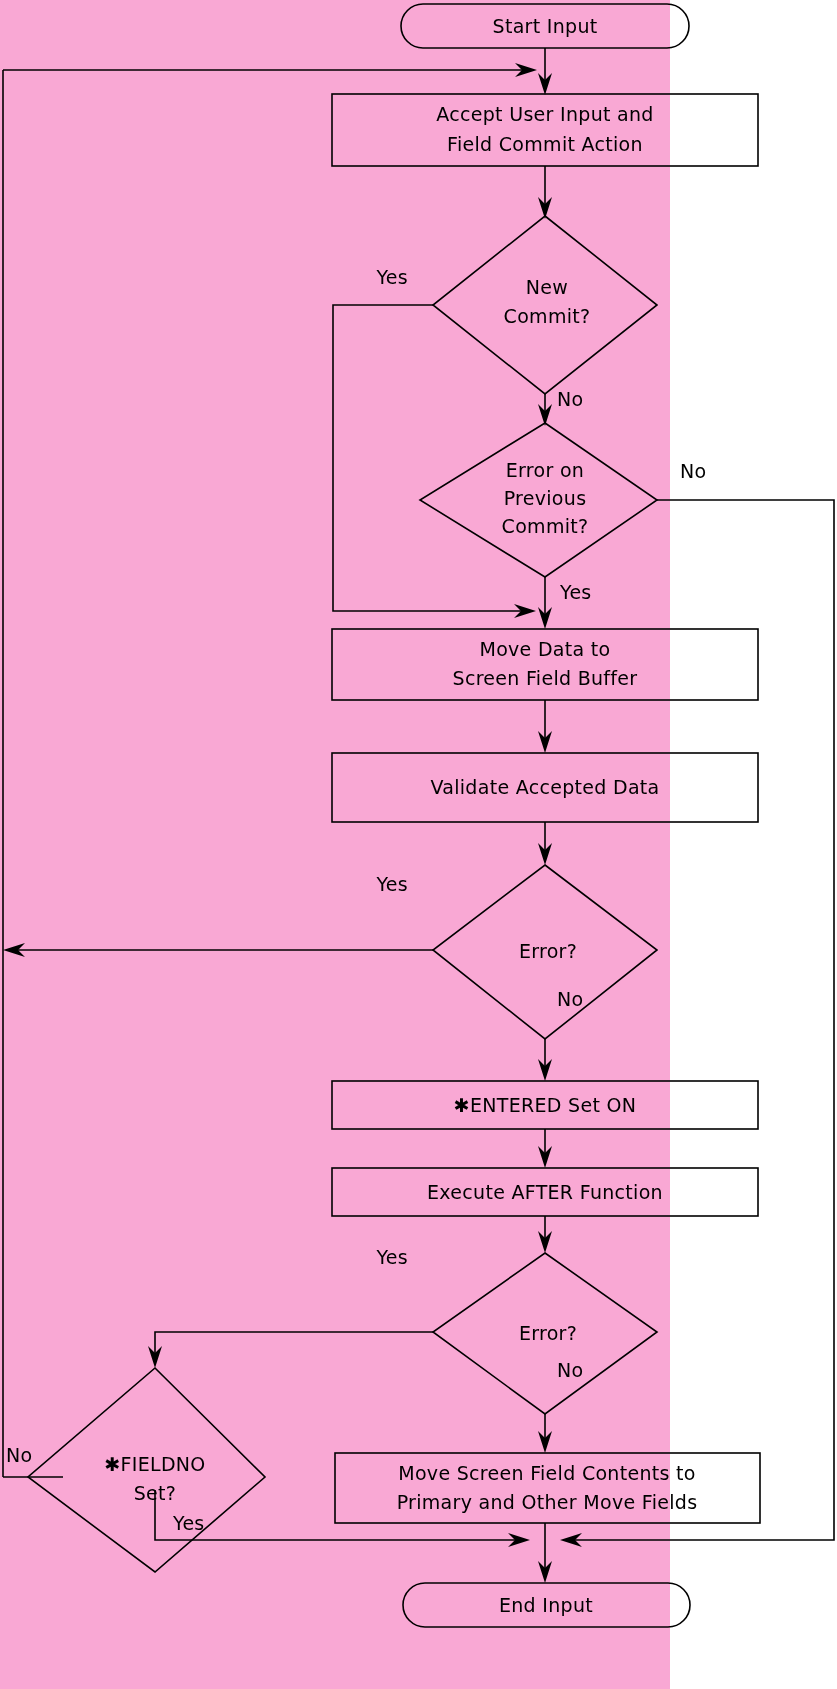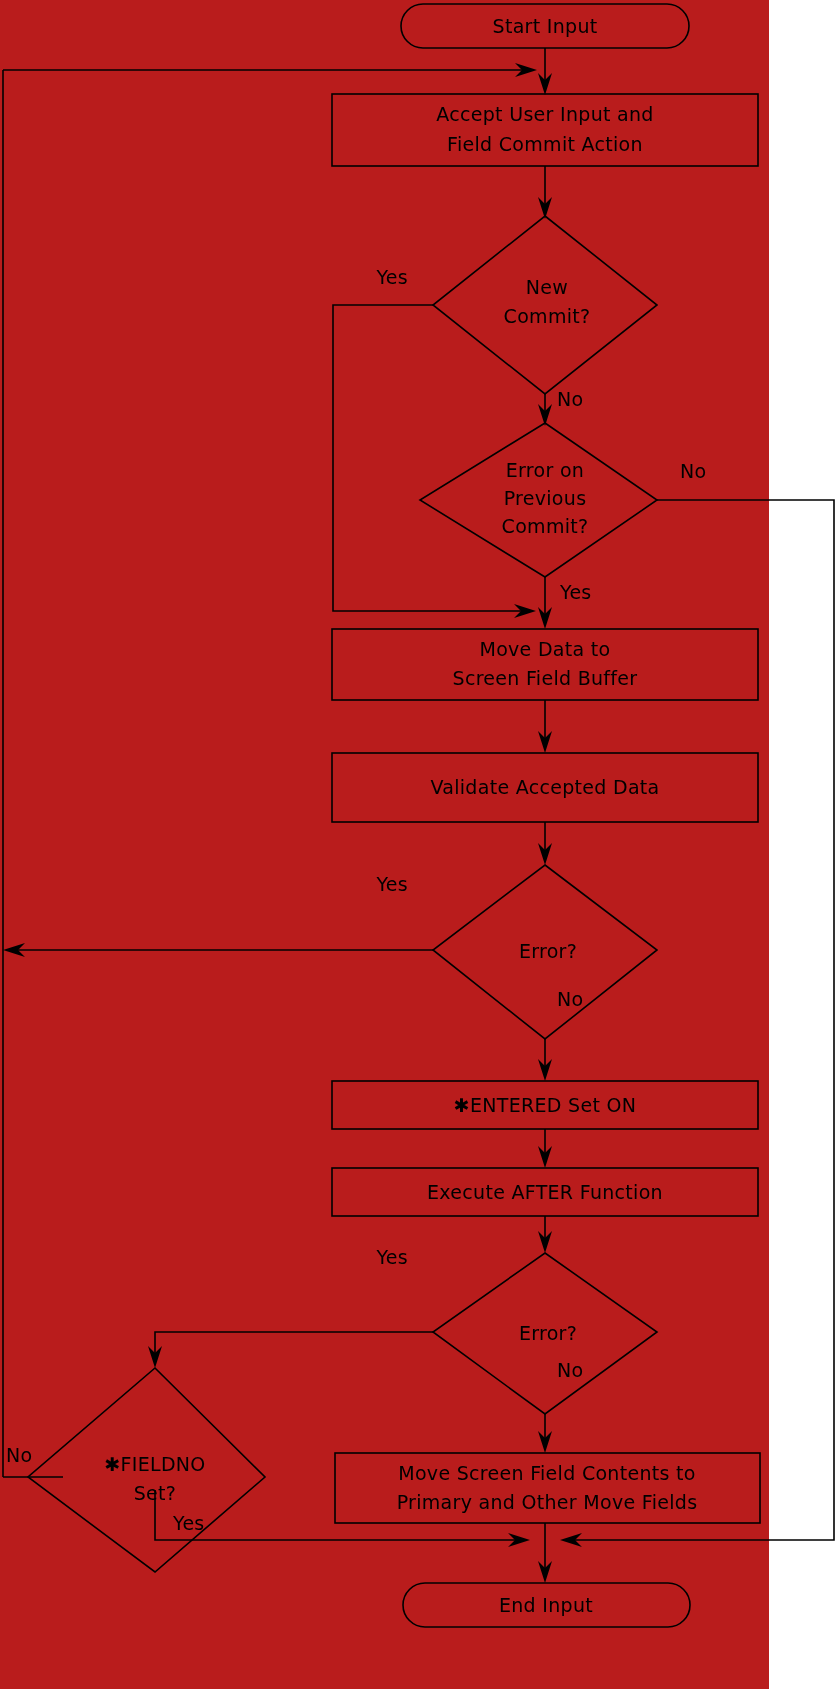--- a/index.html
+++ b/index.html
@@ -1,21 +1,21 @@
 <!DOCTYPE html>
 <html><head>
 <meta charset="utf-8">
 <style>
   html,body{margin:0;padding:0;background:#ffffff;}
   body{
     width:837px;height:1689px;
     font-family:"DejaVu Sans", sans-serif;
     overflow:hidden;
   }
-  #chart-root{position:relative;width:769px;height:1689px;background:#b91c1c;}
+  #chart-root{position:relative;width:670px;height:1689px;background:#f9a8d4;}
   svg{display:block;}
   .shape-line{fill:none;stroke:#000000;stroke-width:1.6;}
   .conn{fill:none;stroke:#000000;stroke-width:1.6;}
   .arrowhead{fill:#000000;stroke:none;}
   .node-text{
     font-family:"DejaVu Sans", sans-serif;
     font-size:19px;
     fill:#000000;
     text-anchor:middle;
     dominant-baseline:middle;

